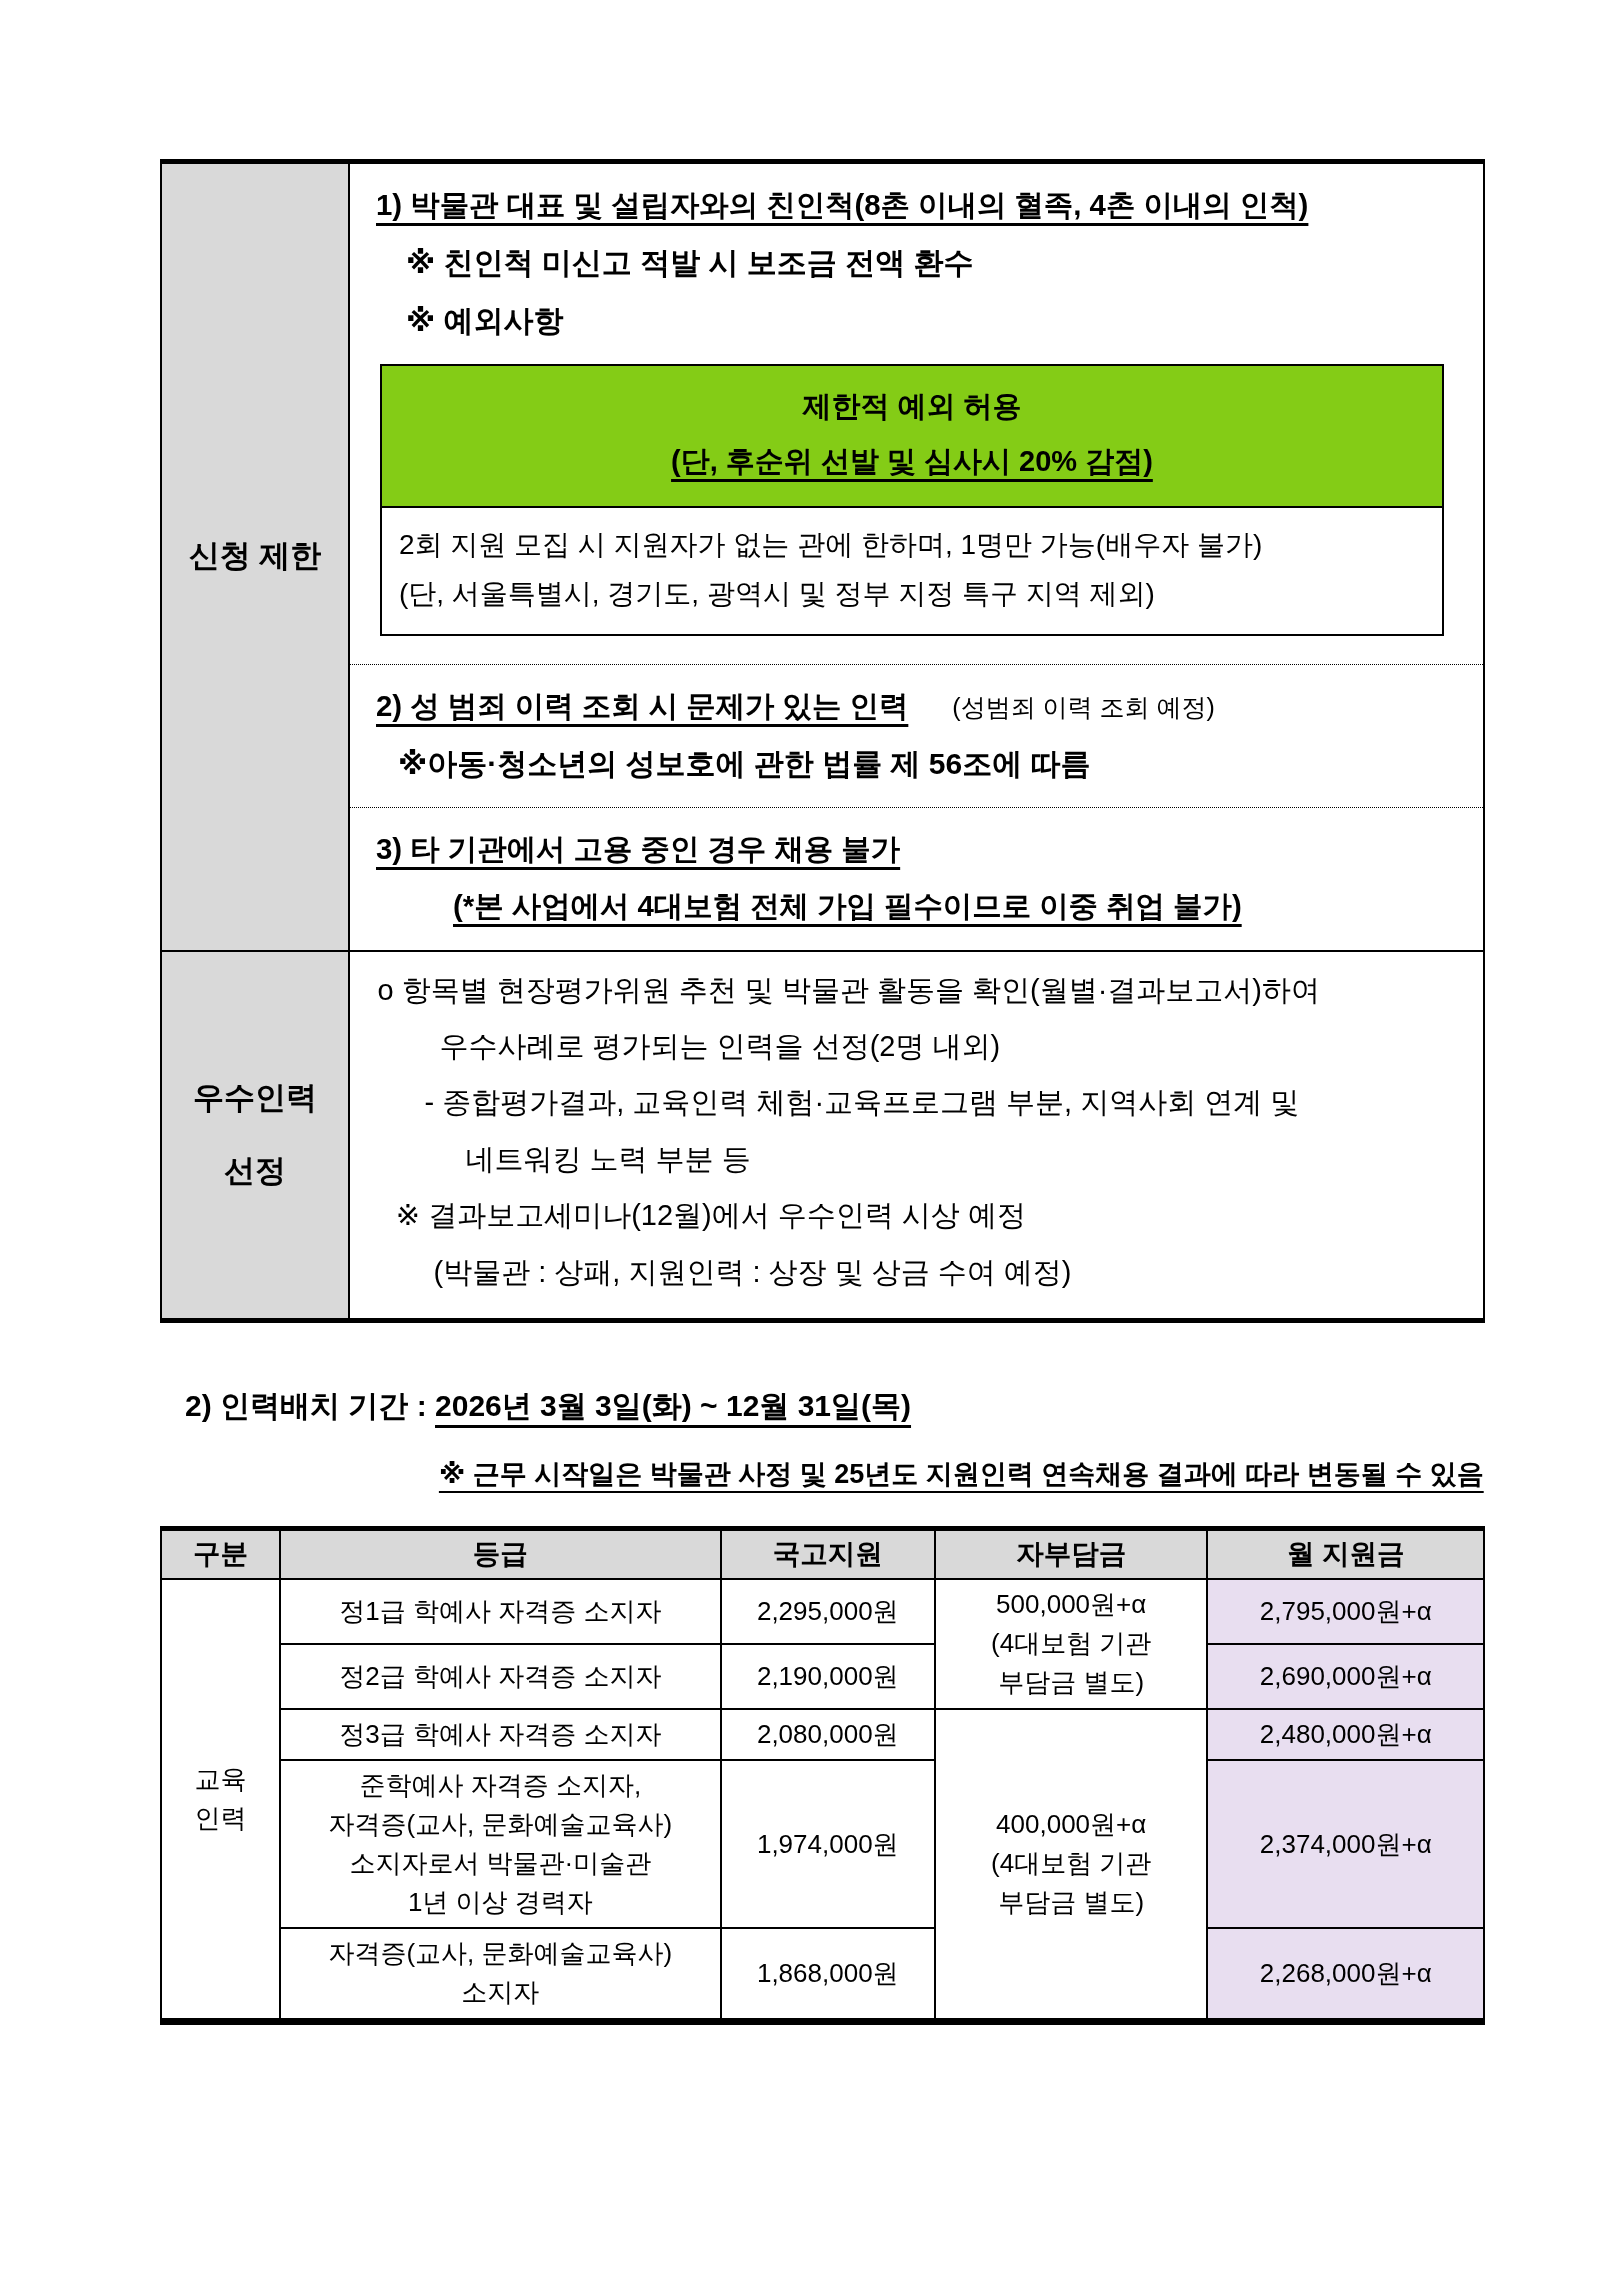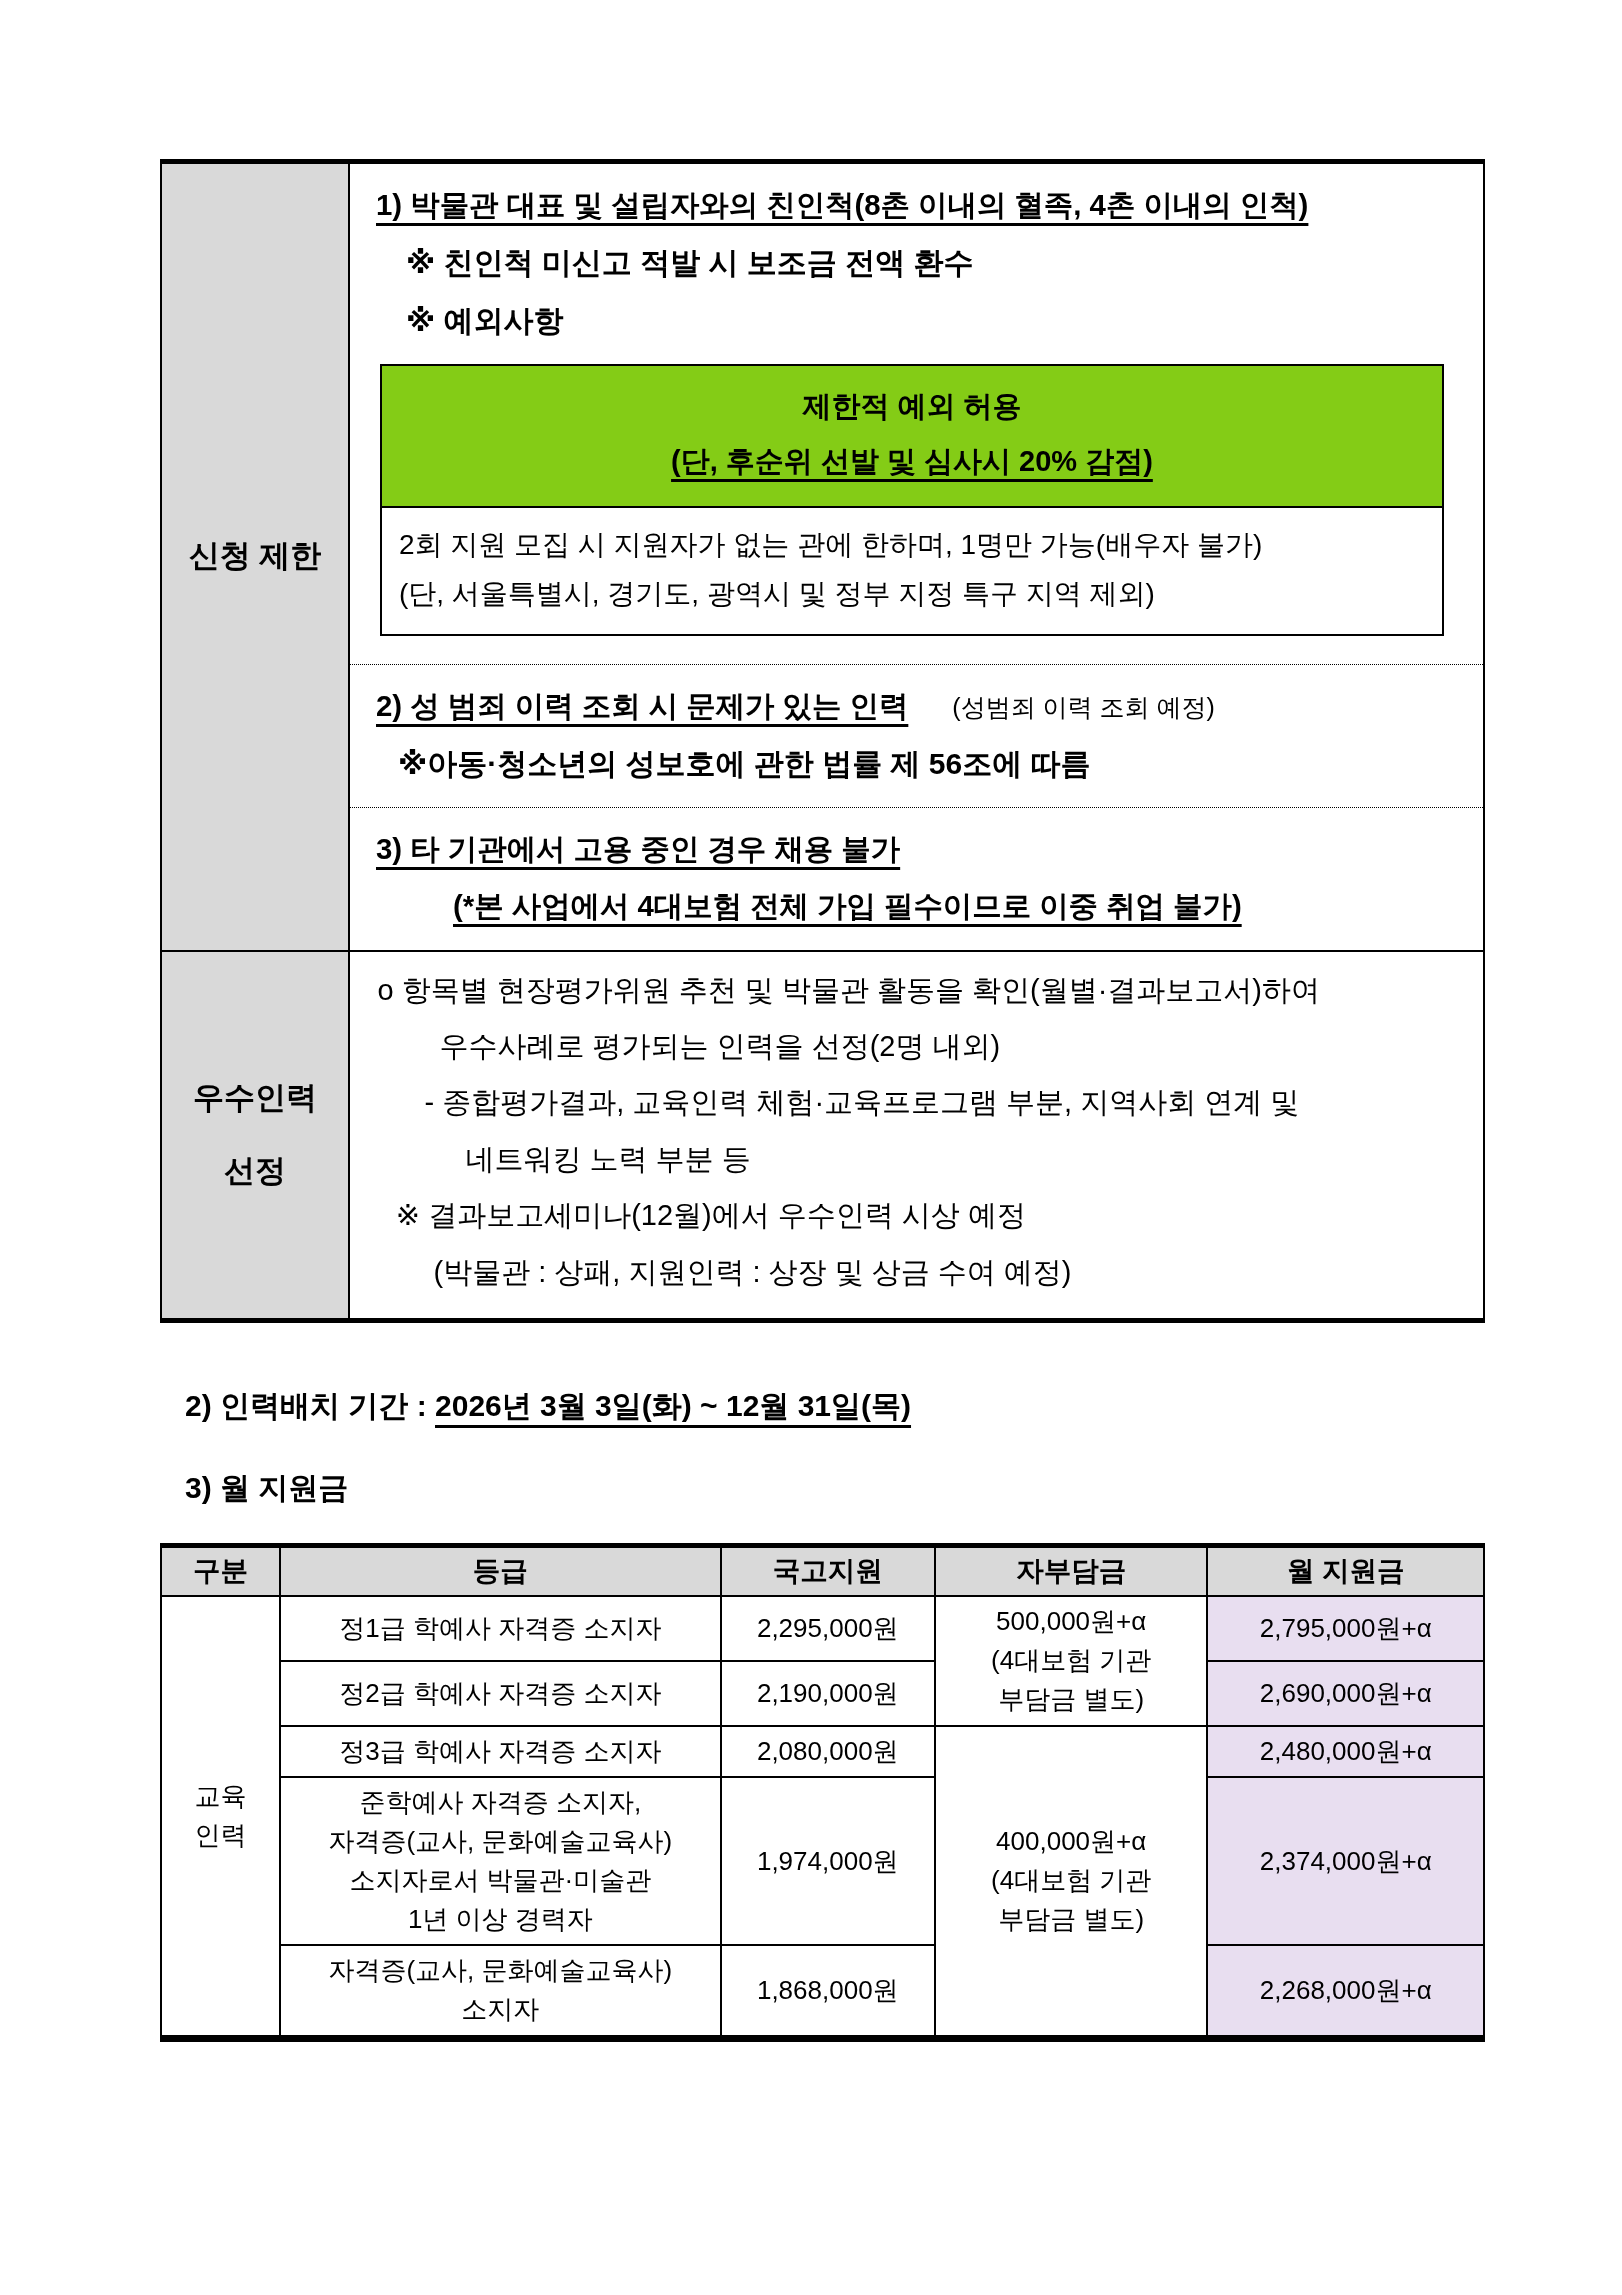--- a/index.html
+++ b/index.html
@@ -180,22 +180,22 @@
             <p class="exl-line exl-w500 ind-e">(박물관 : 상패, 지원인력 : 상장 및 상금 수여 예정)</p>
           </div>
         </td>
       </tr>
     </tbody>
   </table>
 
 
   <p class="period-line"><span>2) 인력배치 기간 : </span><span class="u">2026년 3월 3일(화) ~ 12월 31일(목)</span></p>
 
-
-  <p class="monthly-title">3) 월 지원금</p>
+  <p class="period-note">※ 근무 시작일은 박물관 사정 및 25년도 지원인력 연속채용 결과에 따라 변동될 수 있음</p>
+
 
   <table class="monthly-table">
     <colgroup>
       <col class="mc-1">
         <col class="mc-2">
         <col class="mc-3">
         <col class="mc-4">
         <col class="mc-5">
     </colgroup>
     <thead>

